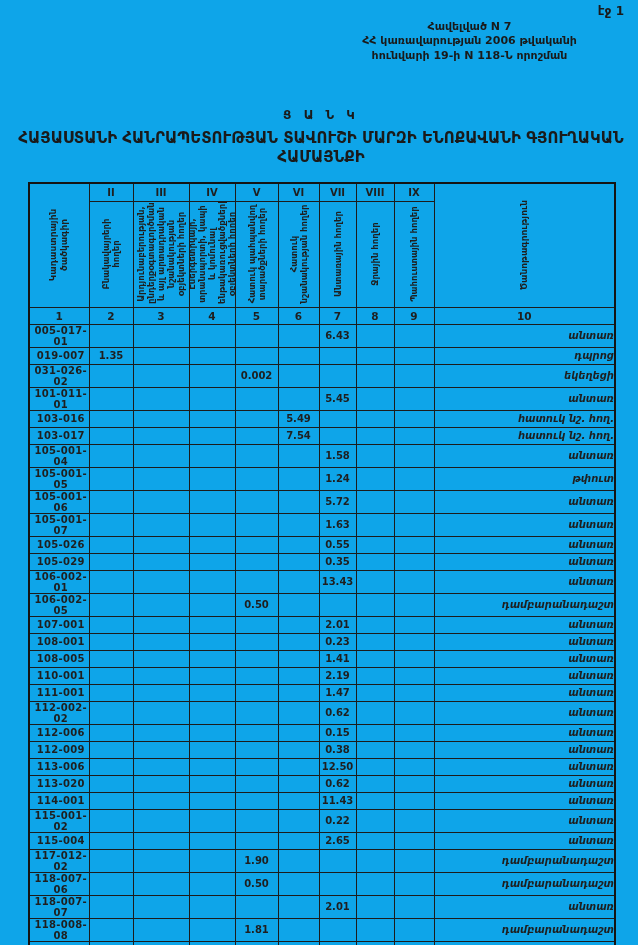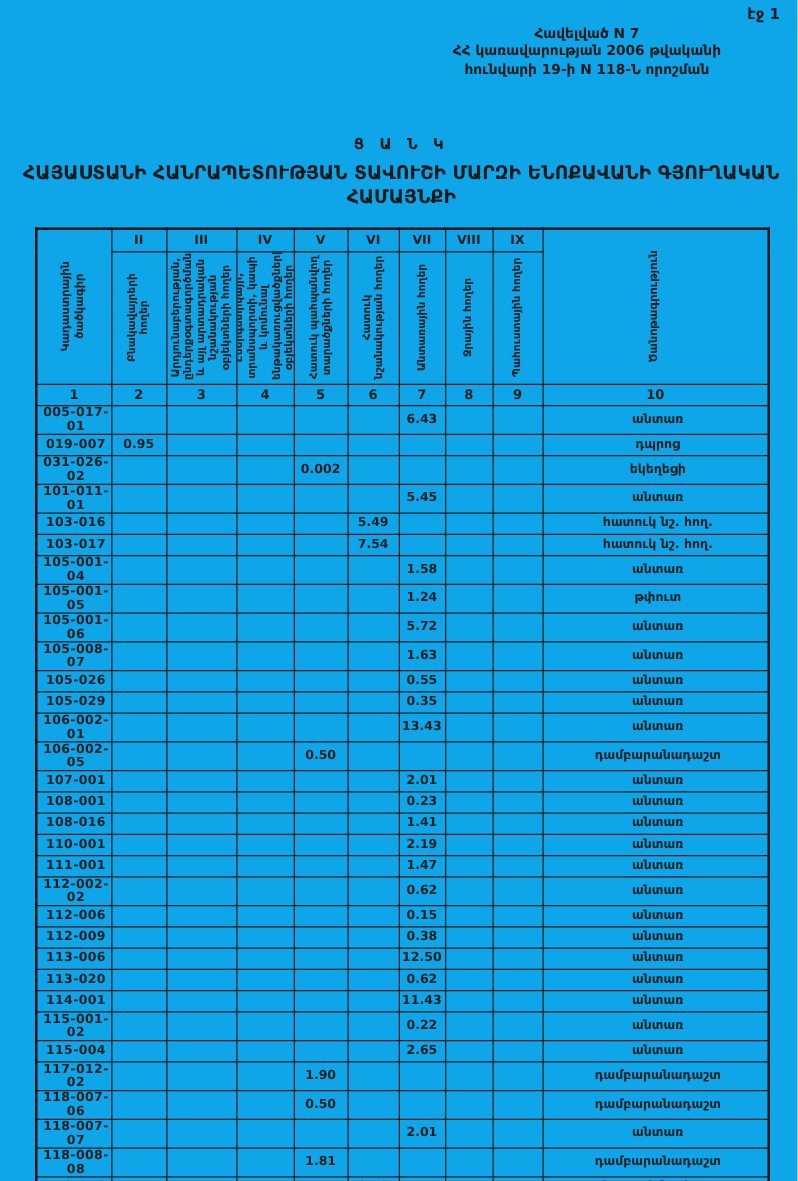--- a/index.html
+++ b/index.html
@@ -48,21 +48,21 @@
     transform:translate(-50%,-50%) rotate(-90deg);
     font-size:8.5px; font-weight:bold; line-height:1.18; text-align:center;
     white-space:normal;
   }
   .vtext.tall { width:100px; }
   .vtext.span2 { width:118px; font-size:9px; }
   tr.num-row td { height:17px; font-size:10.5px; text-align:center; }
   tbody td { height:17px; font-size:10px; }
   td.code { text-align:center; padding-left:3px; letter-spacing:0.3px; }
   td.val  { text-align:center; }
-  td.note { text-align:center; padding-left:4px; }
+  td.note { text-align:right; padding-left:4px;font-style:italic; }
 </style>
 </head>
 <body>
 
 <div class="page">
 
   <div class="page-num">էջ 1</div>
 
   <div class="annex">
     <div>Հավելված N 7</div>
@@ -152,21 +152,21 @@
           <td class="val"></td>
           <td class="val"></td>
           <td class="val"></td>
           <td class="val">6.43</td>
           <td class="val"></td>
           <td class="val"></td>
           <td class="note">անտառ</td>
         </tr>
         <tr>
           <td class="code">019-007</td>
-          <td class="val">0.95</td>
+          <td class="val">1.35</td>
           <td class="val"></td>
           <td class="val"></td>
           <td class="val"></td>
           <td class="val"></td>
           <td class="val"></td>
           <td class="val"></td>
           <td class="val"></td>
           <td class="note">դպրոց</td>
         </tr>
         <tr>
@@ -247,21 +247,21 @@
           <td class="val"></td>
           <td class="val"></td>
           <td class="val"></td>
           <td class="val"></td>
           <td class="val">5.72</td>
           <td class="val"></td>
           <td class="val"></td>
           <td class="note">անտառ</td>
         </tr>
         <tr>
-          <td class="code">105-008-07</td>
+          <td class="code">105-001-07</td>
           <td class="val"></td>
           <td class="val"></td>
           <td class="val"></td>
           <td class="val"></td>
           <td class="val"></td>
           <td class="val">1.63</td>
           <td class="val"></td>
           <td class="val"></td>
           <td class="note">անտառ</td>
         </tr>
@@ -331,21 +331,21 @@
           <td class="val"></td>
           <td class="val"></td>
           <td class="val"></td>
           <td class="val"></td>
           <td class="val">0.23</td>
           <td class="val"></td>
           <td class="val"></td>
           <td class="note">անտառ</td>
         </tr>
         <tr>
-          <td class="code">108-016</td>
+          <td class="code">108-005</td>
           <td class="val"></td>
           <td class="val"></td>
           <td class="val"></td>
           <td class="val"></td>
           <td class="val"></td>
           <td class="val">1.41</td>
           <td class="val"></td>
           <td class="val"></td>
           <td class="note">անտառ</td>
         </tr>

